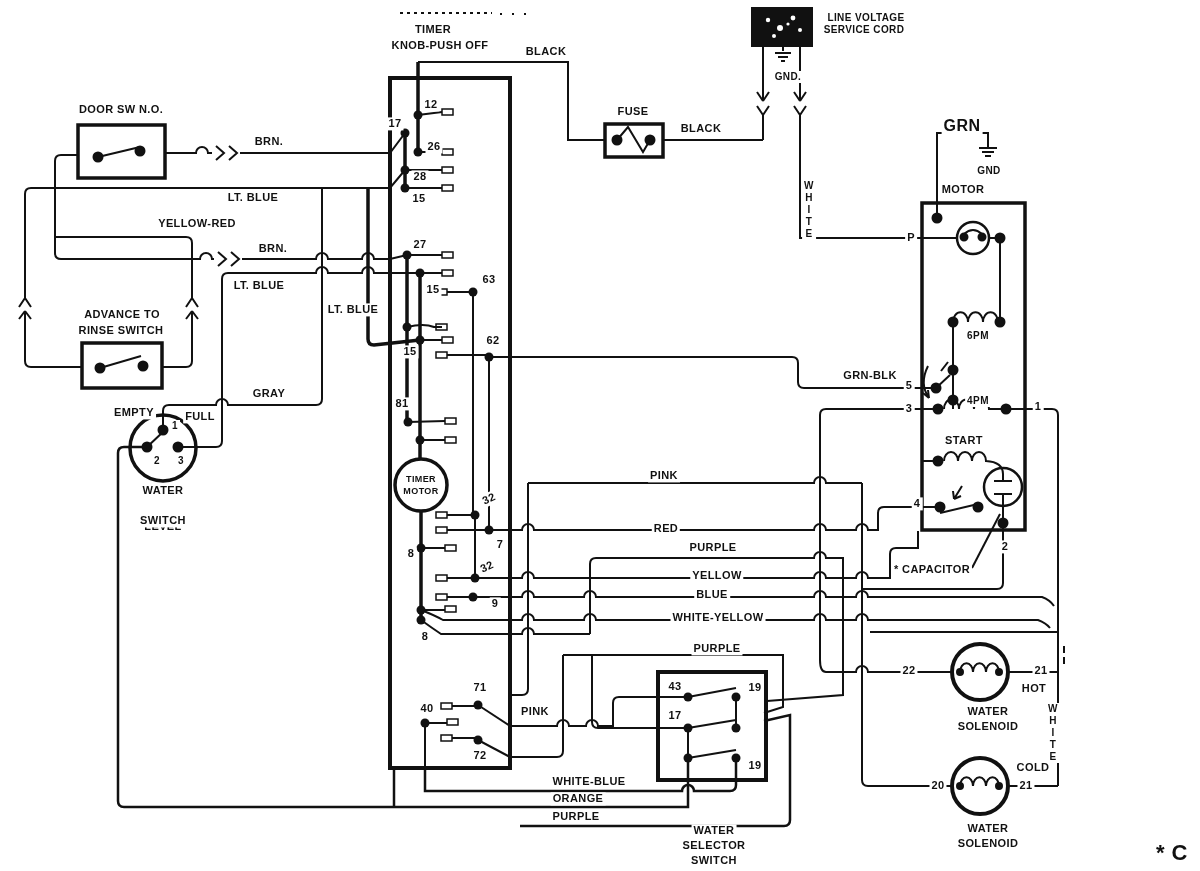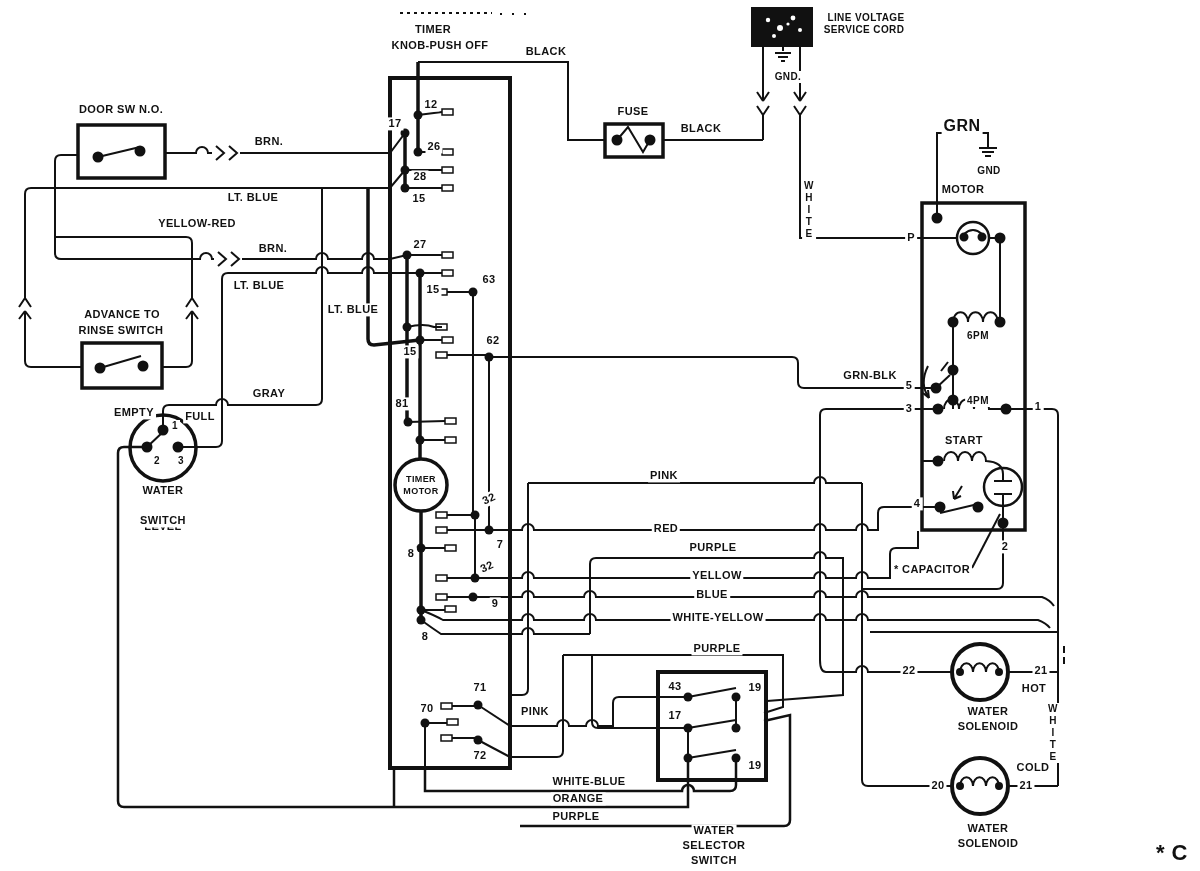--- a/index.html
+++ b/index.html
@@ -329,21 +329,21 @@
       <div class="lbl" style="left: 402px; top: 404px;">81</div>
       <div class="lbl" style="left: 421px; top: 479px; font-size: 9px;">TIMER</div>
       <div class="lbl" style="left: 421px; top: 491px; font-size: 9px;">MOTOR</div>
       <div class="lbl" style="left: 489px; top: 499px; transform: translate(-50%, -50%) rotate(-25deg);">32</div>
       <div class="lbl" style="left: 500px; top: 545px;">7</div>
       <div class="lbl" style="left: 411px; top: 554px;">8</div>
       <div class="lbl" style="left: 487px; top: 567px; transform: translate(-50%, -50%) rotate(-25deg);">32</div>
       <div class="lbl" style="left: 495px; top: 604px;">9</div>
       <div class="lbl" style="left: 425px; top: 637px;">8</div>
       <div class="lbl" style="left: 480px; top: 688px;">71</div>
-      <div class="lbl" style="left: 427px; top: 709px;">70</div>
+      <div class="lbl" style="left: 427px; top: 709px;">40</div>
       <div class="lbl" style="left: 480px; top: 756px;">72</div>
       <div class="lbl" style="left: 664px; top: 476px;">PINK</div>
       <div class="lbl" style="left: 666px; top: 529px;">RED</div>
       <div class="lbl" style="left: 713px; top: 548px;">PURPLE</div>
       <div class="lbl" style="left: 717px; top: 576px;">YELLOW</div>
       <div class="lbl" style="left: 712px; top: 595px;">BLUE</div>
       <div class="lbl" style="left: 718px; top: 618px;">WHITE-YELLOW</div>
       <div class="lbl" style="left: 717px; top: 649px;">PURPLE</div>
       <div class="lbl" style="left: 535px; top: 712px;">PINK</div>
       <div class="lbl" style="left: 589px; top: 782px;">WHITE-BLUE</div>

